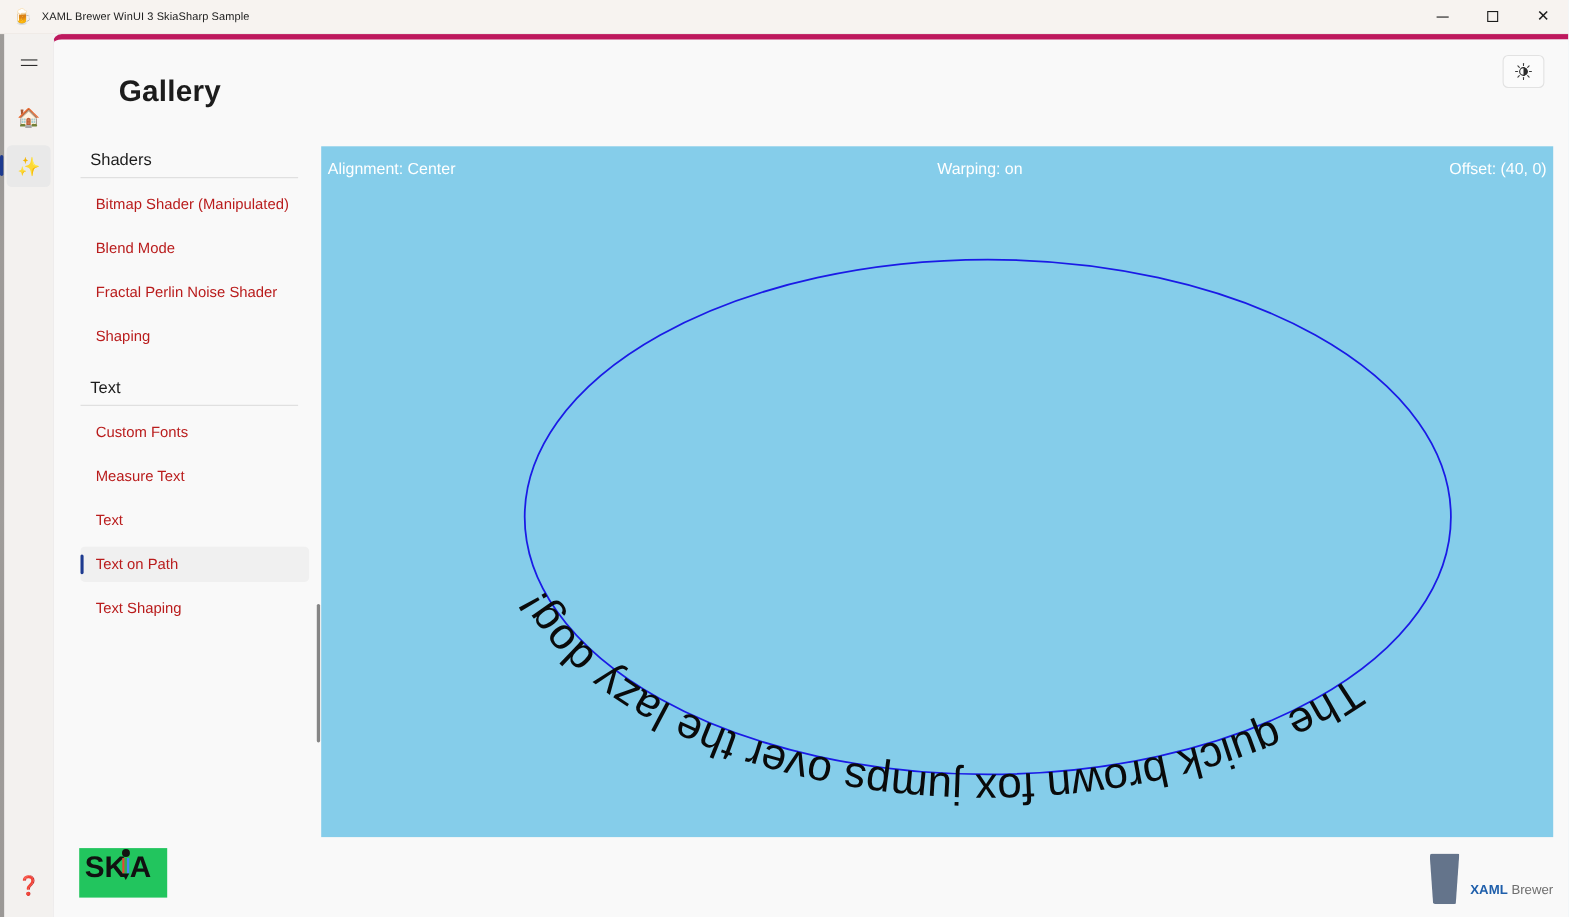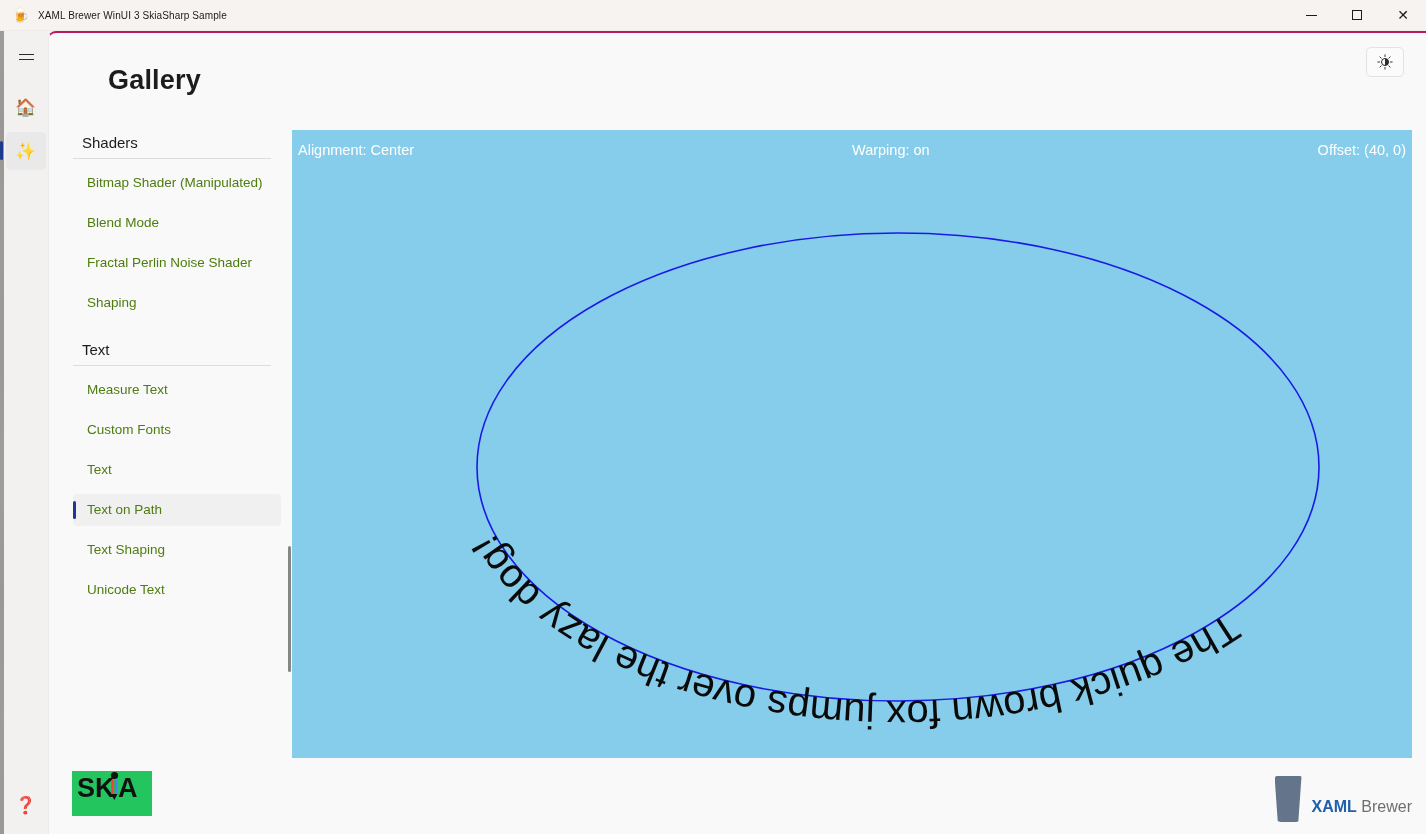--- a/index.html
+++ b/index.html
@@ -78,21 +78,21 @@
     font-size: 17px;
   }
 
   
   .card {
     position: absolute; left: 48px; top: 31px;
     width: 1378px; height: 803px;
     background: #f9f9f9;
     border-top-left-radius: 8px;
     border-left: 1px solid #eceaea;
-    border-top: 2px solid #be185d;
+    border-top: 5px solid #be185d;
     overflow: hidden;
   }
 
   .theme-btn {
     position: absolute; right: 22px; top: 14px;
     width: 38px; height: 30px;
     background: #fbfbfb;
     border: 1px solid #e2e2e2;
     border-radius: 5px;
     display: flex; align-items: center; justify-content: center;
@@ -117,21 +117,21 @@
     border-bottom: 1px solid #dddddd;
     width: 198px;
   }
   .nav-head.second { margin-top: 22px; }
   .nav-item {
     position: relative;
     height: 32px; line-height: 32px;
     margin-top: 8px;
     padding-left: 14px;
     border-radius: 4px;
-    font-size: 13.5px; color: #4d7c0f;
+    font-size: 13.5px; color: #b91c1c;
     width: 208px;
   }
   .nav-item.selected { background: #f0f0f0; }
   .nav-item.selected::before {
     content: ""; position: absolute; left: 0; top: 7px;
     width: 3px; height: 18px; border-radius: 2px; background: #1d3a8f;
   }
   .nav-scroll {
     position: absolute; left: 239px; top: 513px;
     width: 2.5px; height: 126px;
@@ -157,21 +157,21 @@
   .brewer-logo {
     position: absolute; right: 14px; bottom: 12px;
     display: flex; align-items: flex-end; gap: 10px;
   }
   .brewer-glass {
     width: 27px; height: 46px;
     background: #64748b;
     border-radius: 2px 2px 6px 6px;
     clip-path: polygon(0 0, 100% 0, 88% 100%, 12% 100%);
   }
-  .brewer-text { font-size: 16px; padding-bottom: 6px; }
+  .brewer-text { font-size: 12px; padding-bottom: 6px; }
   .brewer-text b { color: #1f5fab; font-weight: 700; }
   .brewer-text span { color: #6e6e6e; }
 </style>
 </head>
 <body>
 
 <div id="app">
 
   <div class="titlebar">
     <div class="tb-icon">🍺</div>
@@ -230,26 +230,25 @@
     <div class="page-title">Gallery</div>
 
     <div class="nav">
       <div class="nav-head">Shaders</div>
       <div class="nav-item">Bitmap Shader (Manipulated)</div>
       <div class="nav-item">Blend Mode</div>
       <div class="nav-item">Fractal Perlin Noise Shader</div>
       <div class="nav-item">Shaping</div>
 
       <div class="nav-head second">Text</div>
+      <div class="nav-item">Custom Fonts</div>
       <div class="nav-item">Measure Text</div>
-      <div class="nav-item">Custom Fonts</div>
       <div class="nav-item">Text</div>
       <div class="nav-item selected">Text on Path</div>
       <div class="nav-item">Text Shaping</div>
-      <div class="nav-item">Unicode Text</div>
     </div>
     <div class="nav-scroll"></div>
 
     <div class="canvas">
       <svg width="1120" height="628" viewBox="0 0 1120 628">
         <defs>
           <path id="ellipsePath" d="M 1027 337 A 421 234 0 1 1 1027 336.9" fill="none"></path>
         </defs>
 
         <ellipse cx="606" cy="337" rx="421" ry="234" fill="none" stroke="#1a1ae6" stroke-width="1.6"></ellipse>

